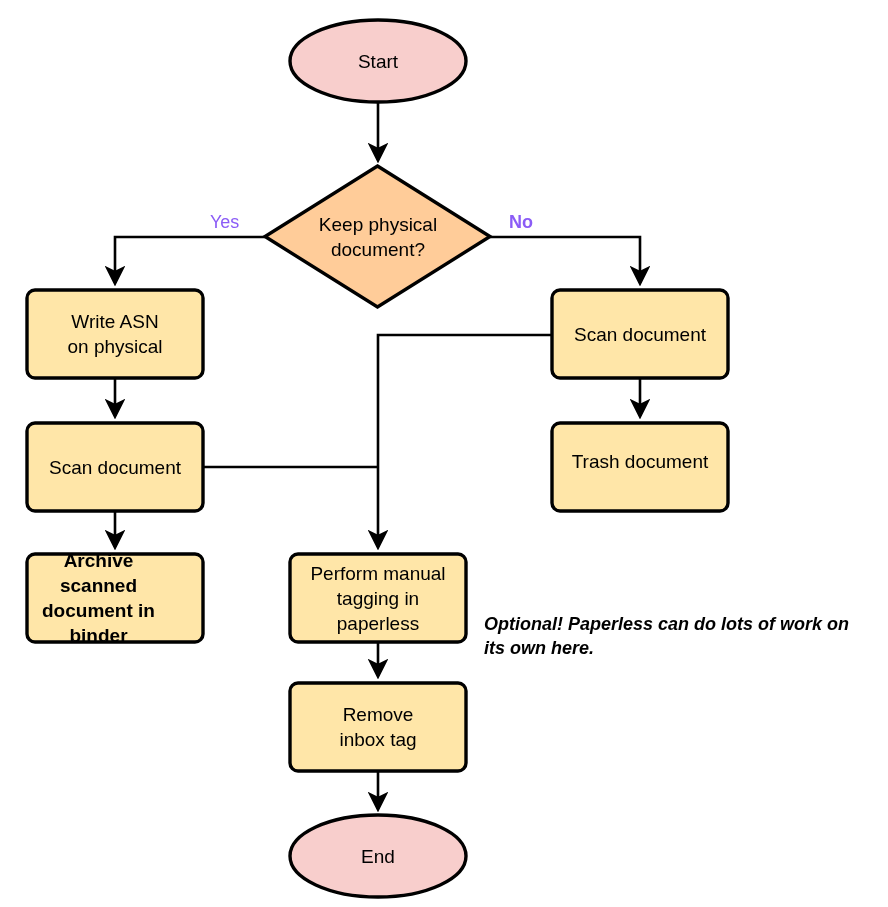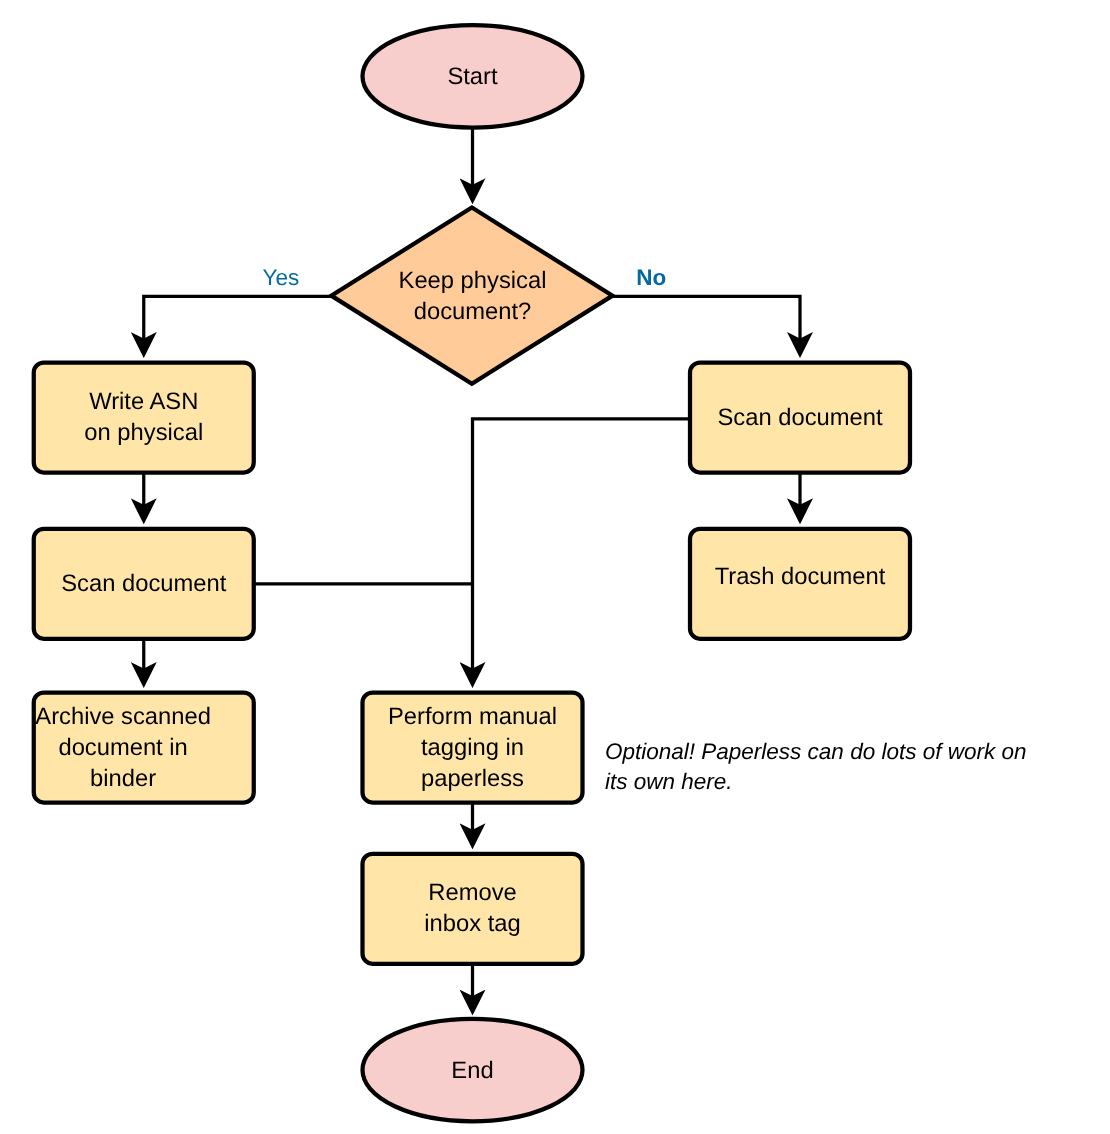--- a/index.html
+++ b/index.html
@@ -37,21 +37,21 @@
     font-size: 19px;
     line-height: 25px;
     color: #000000;
     white-space: pre-line;
     pointer-events: none;
   }
   .edge-label {
     position: absolute;
     font-size: 18px;
     line-height: 22px;
-    color: #0369a1;
+    color: #8b5cf6;
     white-space: nowrap;
   }
   .note-label {
     position: absolute;
     font-size: 18px;
     line-height: 24px;
     font-style: italic;
     color: #000000;
     white-space: pre-line;
   }
@@ -115,37 +115,37 @@
   <div class="node-label" style="left:290px; top:20px; width:176px; height:82px;">Start</div>
 
   <div class="node-label" style="left:288px; top:166px; width:180px; height:141px;">Keep physical
 document?</div>
 
   <div class="node-label" style="left:27px; top:290px; width:176px; height:88px;">Write ASN
 on physical</div>
 
   <div class="node-label" style="left:27px; top:423px; width:176px; height:88px;">Scan document</div>
 
-  <div class="node-label" style="left:27px; top:554px; width:143px; height:88px;">Archive scanned
+  <div class="node-label" style="left:27px; top:554px; width:143px; height:88px;font-weight:bold;">Archive scanned
 document in
 binder</div>
 
   <div class="node-label" style="left:552px; top:290px; width:176px; height:88px;">Scan document</div>
 
   <div class="node-label" style="left:552px; top:423px; width:176px; height:76px;">Trash document</div>
 
   <div class="node-label" style="left:290px; top:554px; width:176px; height:88px;">Perform manual
 tagging in
 paperless</div>
 
   <div class="node-label" style="left:290px; top:683px; width:176px; height:88px;">Remove
 inbox tag</div>
 
   <div class="node-label" style="left:290px; top:815px; width:176px; height:82px;">End</div>
 
   <div class="edge-label" style="left:210px; top:211px;">Yes</div>
 
   <div class="edge-label" style="left:509px; top:211px;font-weight:bold;">No</div>
 
-  <div class="note-label" style="left:484px; top:589px; width:400px;">Optional! Paperless can do lots of work on
+  <div class="note-label" style="left:484px; top:612px; width:400px;font-weight:bold;">Optional! Paperless can do lots of work on
 its own here.</div>
 
 </div>
 
 </body></html>

